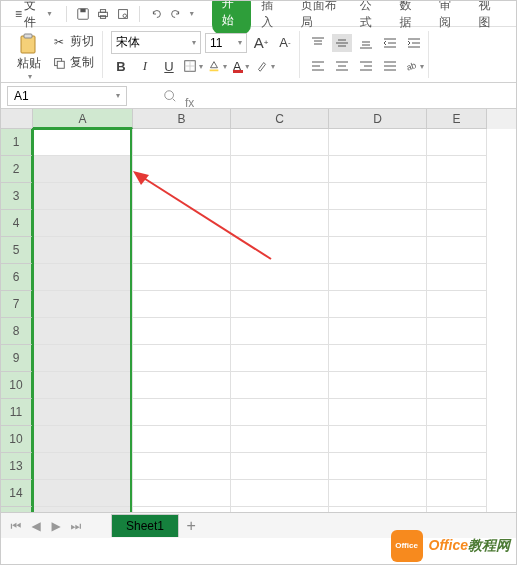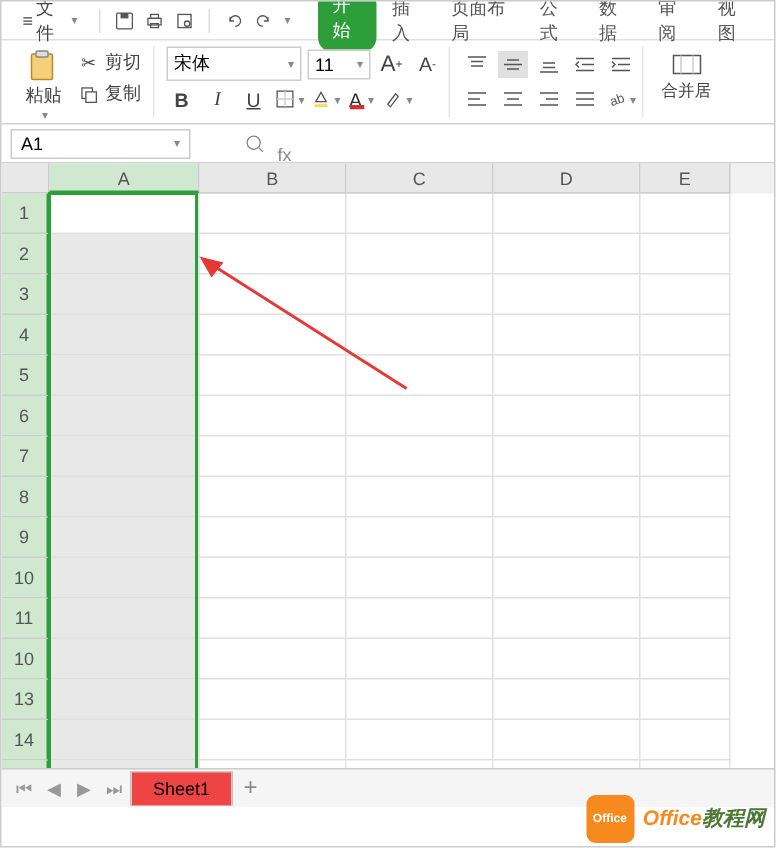--- a/index.html
+++ b/index.html
@@ -50,21 +50,21 @@
     .cell { border-right: 1px solid #e0e0e0; border-bottom: 1px solid #e0e0e0; font-size: 12px; }
     .cell.col-A { background: #e8e8e8; }
     .cell.col-A.active { background: #fff; }
     
     .selection-border { position: absolute; border: 2px solid #2e9e3a; pointer-events: none; }
     
     .annotation-arrow { position: absolute; pointer-events: none; z-index: 50; }
     
     .sheet-tabs { position: absolute; bottom: 26px; left: 0; right: 0; height: 26px; display: flex; align-items: center; background: #f5f5f5; border-top: 1px solid #ccc; font-size: 12px; padding-left: 6px; gap: 2px; }
     .nav-btn { width: 18px; height: 18px; display: flex; align-items: center; justify-content: center; color: #999; cursor: pointer; }
-    .sheet-tab { padding: 4px 14px; background: #ef4444; border: 1px solid #ccc; border-bottom: none; cursor: pointer; }
+    .sheet-tab { padding: 4px 14px; background: #15803d; border: 1px solid #ccc; border-bottom: none; cursor: pointer; margin-left: 24px; }
     .add-sheet { width: 20px; text-align: center; font-size: 16px; color: #888; cursor: pointer; }
     
     .watermark { position: absolute; bottom: 2px; right: 6px; display: flex; align-items: center; gap: 6px; z-index: 60; }
     .watermark .logo { width: 32px; height: 32px; background: #f78a1e; border-radius: 6px; display: flex; align-items: center; justify-content: center; font-size: 8px; color: #fff; font-weight: bold; text-align: center; line-height: 1; }
     .watermark .text { display: flex; flex-direction: column; font-size: 14px; gap: 22px; }
     .watermark .title { color: #f78a1e; font-weight: bold; font-style: italic; }
     .watermark .title .cn { color: #4c7a34; }
     .watermark .url { color: #f78a1e; font-size: 13px; }
     
     svg { display: block; }
@@ -276,30 +276,20 @@
         </div>
       <div class="align-btn">
           <svg width="16" height="14" viewBox="0 0 16 14">
             <text x="3" y="11" font-size="10" fill="#555" transform="rotate(-20 8 8)">ab</text>
           </svg>
           <span class="chev">▾</span>
         </div>
     </div>
   </div>
 
-  <div class="ribbon-group no-border">
-    <div class="merge-btn">
-      <svg width="22" height="20" viewBox="0 0 22 20">
-          <rect x="2" y="4" width="18" height="12" fill="none" stroke="#555"></rect>
-          <line x1="7" y1="4" x2="7" y2="16" stroke="#ccc"></line>
-          <line x1="15" y1="4" x2="15" y2="16" stroke="#ccc"></line>
-        </svg>
-      <span>合并居</span>
-    </div>
-  </div>
 </div>
 
 <div class="formula-bar">
   <div class="name-box">
     <span>A1</span>
     <span class="chev">▾</span>
   </div>
   <div class="fx-area">
     <span>
         <svg width="14" height="14" viewBox="0 0 16 16">

